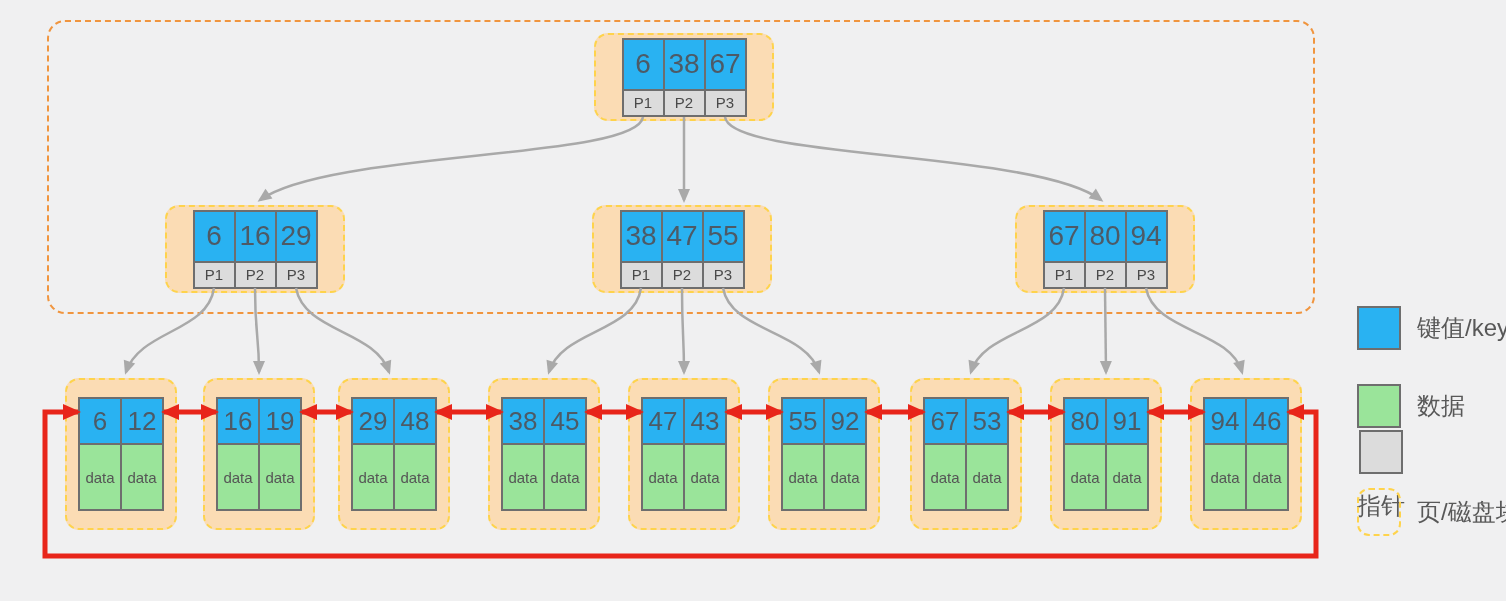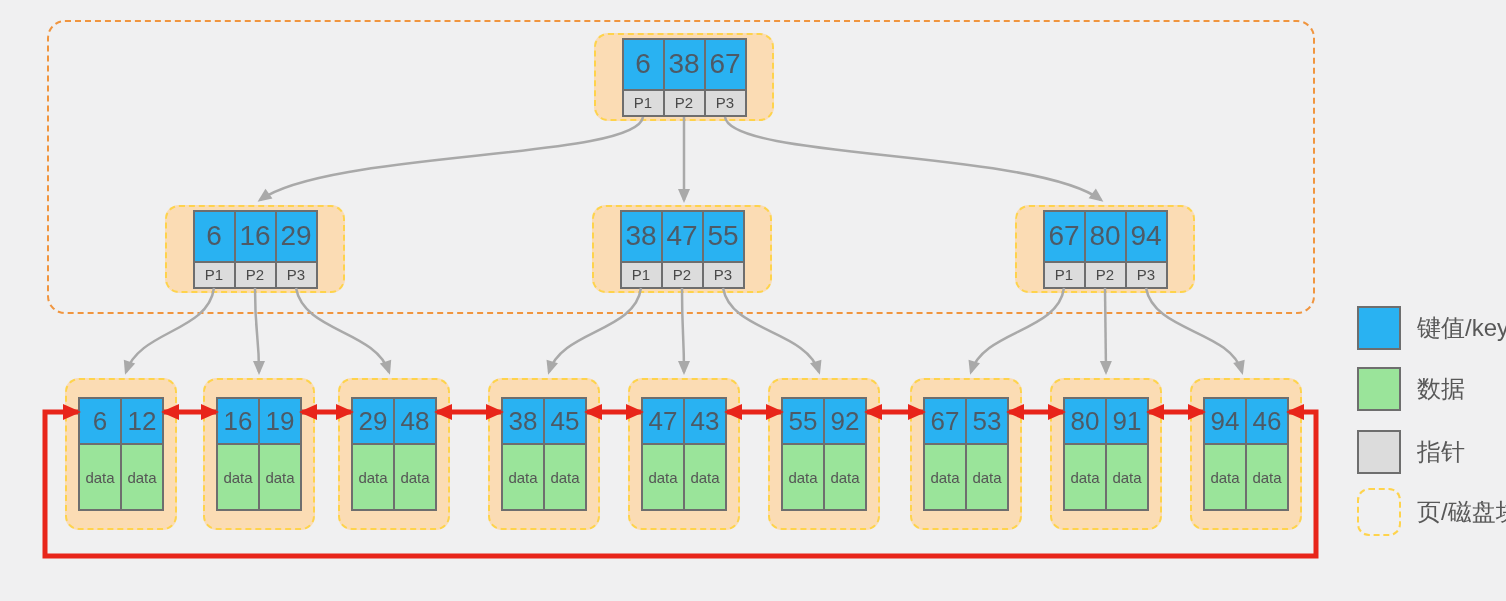--- a/index.html
+++ b/index.html
@@ -250,25 +250,25 @@
             <div class="cell leaf-data">data</div>
           </div>
         </div>
       </div>
     </div>
   <div class="legend" id="legend">
       <div class="legend-row" style="top: 0px;">
         <div class="swatch" style="background: rgb(41, 178, 242);"></div>
         <span class="legend-label">键值/key</span>
       </div>
-      <div class="legend-row" style="top: 61px;">
+      <div class="legend-row" style="top: 78px;">
         <div class="swatch" style="background: rgb(154, 228, 154);"></div>
         <span class="legend-label">数据</span>
       </div>
-      <div class="legend-row" style="top: 124px;">
+      <div class="legend-row" style="top: 124px; flex-direction: column;">
         <div class="swatch" style="background: rgb(220, 220, 220);"></div>
         <span class="legend-label">指针</span>
       </div>
       <div class="legend-row" style="top: 182px;">
         <div class="swatch swatch-page"></div>
         <span class="legend-label">页/磁盘块</span>
       </div>
     </div>
 </div>
 

